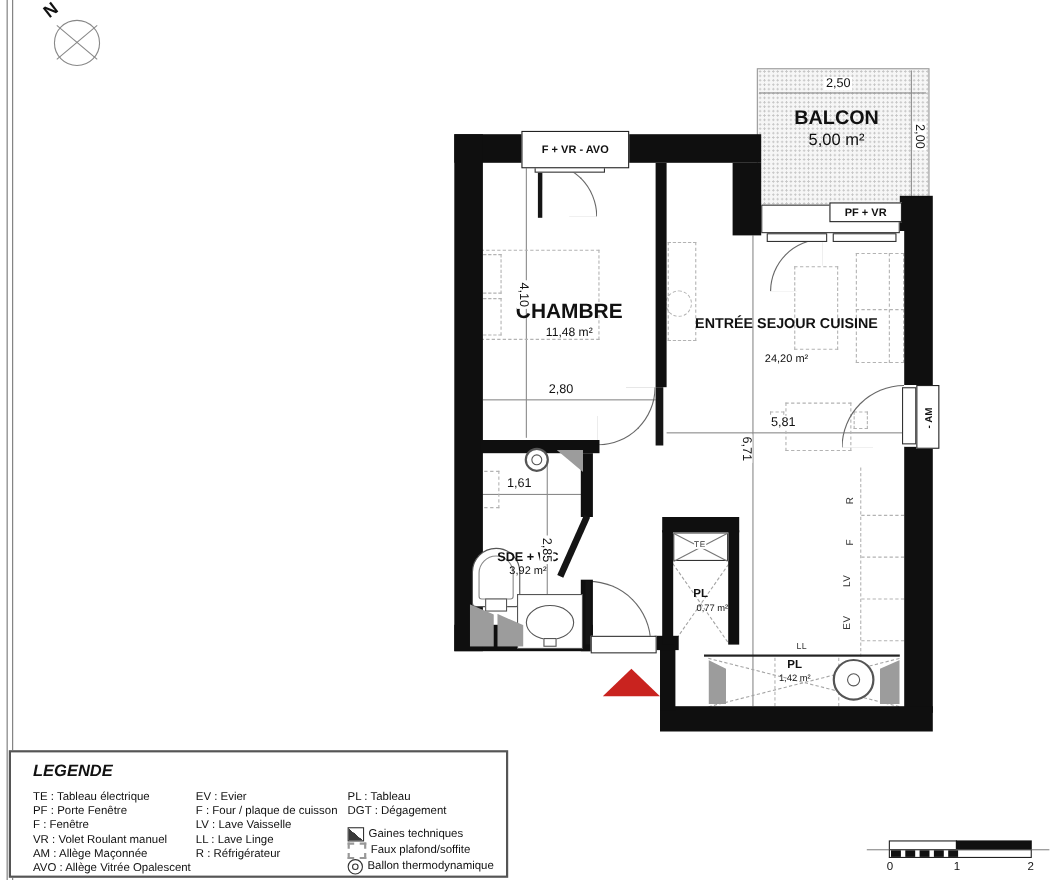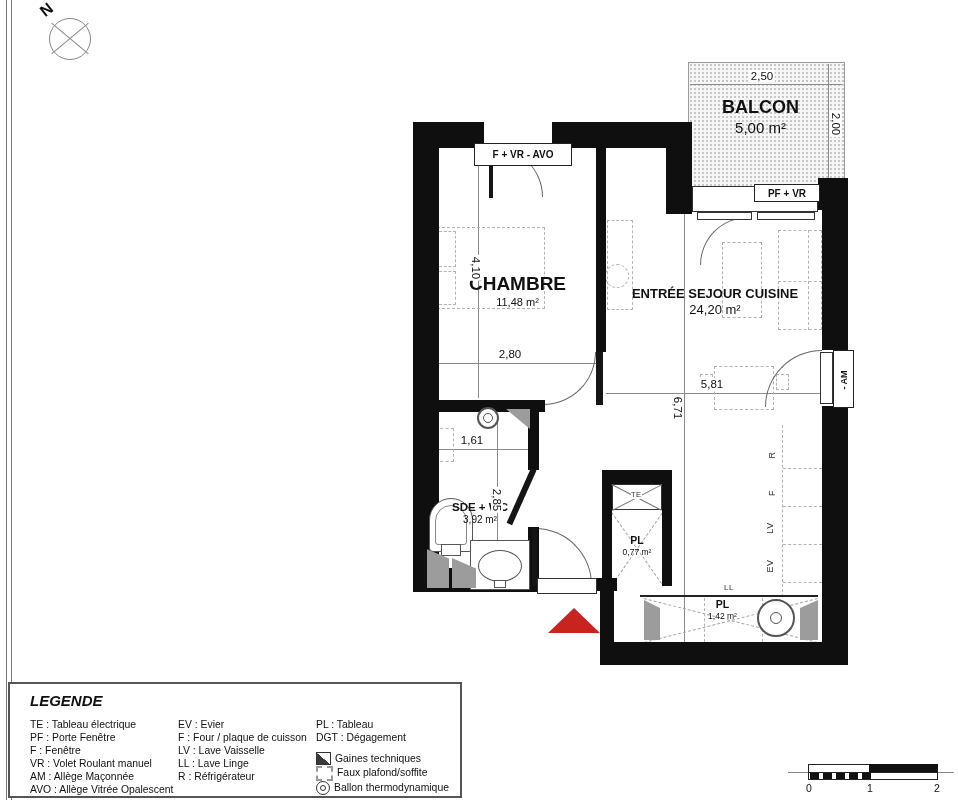--- a/index.html
+++ b/index.html
@@ -76,21 +76,21 @@
   <div class="abs wall" style="left:596px;top:148px;width:10px;height:204px;"></div>
   <div class="abs wall" style="left:437px;top:400px;width:108px;height:12px;"></div>
   <div class="abs wall" style="left:528px;top:412px;width:11px;height:58px;"></div>
   <div class="abs wall" style="left:528px;top:527px;width:11px;height:65px;"></div>
   <div class="abs wall" style="left:602px;top:482px;width:10px;height:104px;"></div>
   <div class="abs wall" style="left:662px;top:482px;width:10px;height:104px;"></div>
   <div class="abs wall" style="left:602px;top:470px;width:70px;height:14px;"></div>
 
   <div class="abs whitegap" style="left:484px;top:122px;width:68px;height:26px;"></div>
   <div class="abs sill" style="left:486px;top:148px;width:64px;height:9px;"></div>
-  <div class="abs lblbox" style="left:474px;top:119px;width:98px;height:23px;margin-top:24px;">
+  <div class="abs lblbox" style="left:474px;top:119px;width:98px;height:34px;">
     <span>F + VR - AVO</span>
   </div>
   <div class="abs leaf" style="left:489px;top:150px;width:4px;height:48px;"></div>
   <div class="abs arc" style="left:493px;top:147px;width:50px;height:50px;border-top:1px solid #666;border-right:1px solid #666;border-top-right-radius:100%;"></div>
 
   <div class="abs sill" style="left:692px;top:186px;width:126px;height:26px;"></div>
   <div class="abs sill" style="left:697px;top:212px;width:55px;height:8px;"></div>
   <div class="abs sill" style="left:757px;top:212px;width:58px;height:8px;"></div>
   <div class="abs lblbox" style="left:754px;top:184px;width:66px;height:18px;">
     <span>PF + VR</span>
@@ -113,29 +113,29 @@
   <div class="abs leaf" style="left:532px;top:528px;width:5px;height:58px;"></div>
   <div class="abs arc" style="left:535px;top:528px;width:57px;height:57px;border-top:1px solid #666;border-right:1px solid #666;border-top-right-radius:100%;"></div>
   <div class="abs entrance-tri" style="left:548px;top:608px;"></div>
 
   <div class="abs room" style="left:455px;top:272px;width:125px;">
     <div class="nm" style="font-size:19px;">CHAMBRE</div>
     <div style="font-size:11px;">11,48 m²</div>
   </div>
   <div class="abs room" style="left:615px;top:286px;width:200px;">
     <div class="nm" style="font-size:13px;">ENTRÉE SEJOUR CUISINE</div>
-    <div style="font-size:13px;">24,20 m²</div>
+    <div style="font-size:10px;margin-top:19px;">24,20 m²</div>
   </div>
   <div class="abs room" style="left:435px;top:500px;width:90px;">
     <div class="nm" style="font-size:11.5px;">SDE + WC</div>
     <div style="font-size:10px;">3,92 m²</div>
   </div>
   <div class="abs room" style="left:612px;top:534px;width:50px;">
     <div class="nm" style="font-size:10.5px;">PL</div>
-    <div style="font-size:8.5px;">0,77 m²</div>
+    <div style="font-size:8.5px;text-align:right;">0,77 m²</div>
   </div>
   <div class="abs room" style="left:680px;top:598px;width:85px;">
     <div class="nm" style="font-size:10.5px;">PL</div>
     <div style="font-size:8.5px;">1,42 m²</div>
   </div>
 
   <div class="abs dimline-v" style="left:478px;top:150px;height:248px;"></div>
   <div class="abs dim v" style="left:476px;top:268px;">4,10</div>
   <div class="abs dimline-h" style="left:439px;top:363px;width:157px;"></div>
   <div class="abs dim" style="left:510px;top:354px;">2,80</div>

